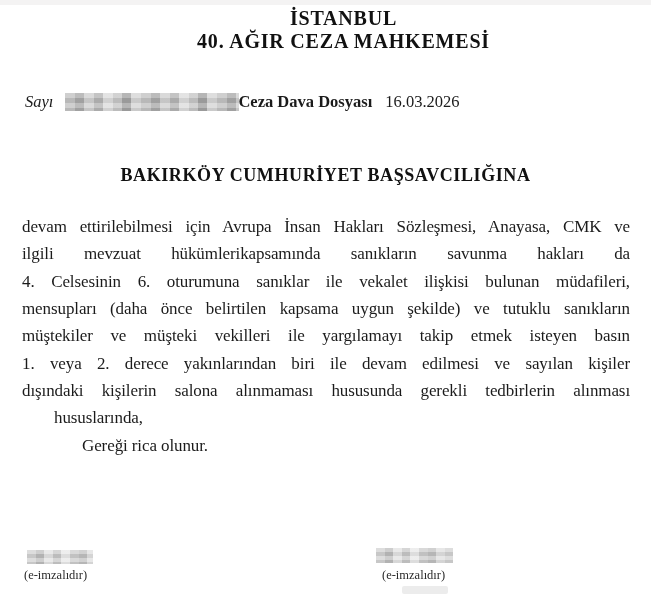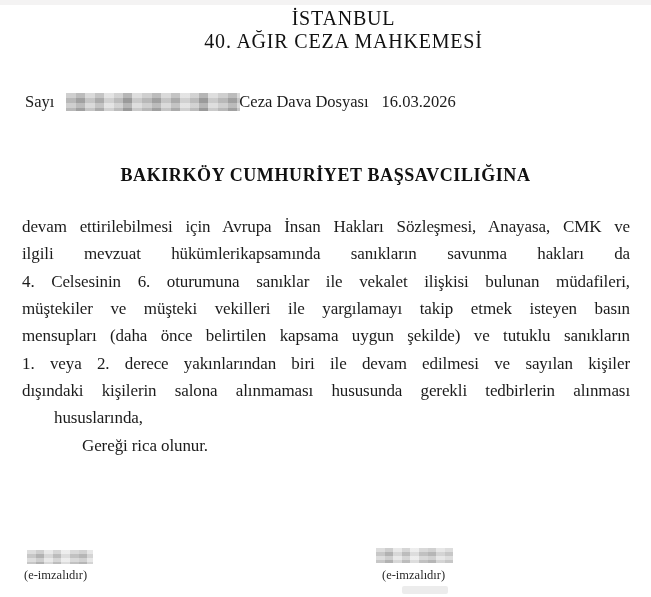--- a/index.html
+++ b/index.html
@@ -22,45 +22,45 @@
     width: 651px; height: 5px;
     background: #f4f3f3;
   }
   .doc-header {
     position: absolute;
     top: 7px; left: 0;
     width: 651px;
     padding-left: 36px;
     box-sizing: border-box;
     text-align: center;
-    font-weight: normal;
+    font-weight: bold;
     font-size: 20px;
     line-height: 23px;
     letter-spacing: 0.8px;
     color: #111;
   }
   .ref-line {
     position: absolute;
     top: 92px; left: 25px;
     display: flex;
     align-items: center;
     font-size: 16.5px;
     white-space: nowrap;
   }
-  .ref-label { display: inline-block; }
+  .ref-label { display: inline-block; font-style: italic; }
   .mosaic {
     display: inline-block;
     width: 174px;
     height: 18px;
     margin-left: 12px;
     background-image:
       repeating-linear-gradient(180deg, rgba(255,255,255,0.22) 0 5px, rgba(0,0,0,0.05) 5px 10px),
       repeating-linear-gradient(90deg, #c2c2c2 0 10px, #a9a9a9 10px 19px, #d0d0d0 19px 29px, #b4b4b4 29px 38px, #dcdcdc 38px 48px, #c6c6c6 48px 57px, #a2a2a2 57px 66px, #d5d5d5 66px 76px);
   }
-  .ref-casetype { margin-left: -1px; }
+  .ref-casetype { margin-left: -1px; font-weight: bold; }
   .ref-date { margin-left: 13px; }
   .recipient {
     position: absolute;
     top: 165px; left: 0;
     width: 651px;
     text-align: center;
     font-weight: bold;
     font-size: 18px;
     letter-spacing: 0.6px;
     color: #111;
@@ -128,22 +128,22 @@
     <span class="ref-casetype">Ceza Dava Dosyası</span>
     <span class="ref-date">16.03.2026</span>
   </div>
 
   <div class="recipient">BAKIRKÖY CUMHURİYET BAŞSAVCILIĞINA</div>
 
   <div class="body-text">
     <div class="line jline">devam ettirilebilmesi için Avrupa İnsan Hakları Sözleşmesi, Anayasa, CMK ve</div>
     <div class="line jline">ilgili mevzuat hükümlerikapsamında sanıkların savunma hakları da</div>
     <div class="line jline">4. Celsesinin 6. oturumuna sanıklar ile vekalet ilişkisi bulunan müdafileri,</div>
+    <div class="line jline">mensupları (daha önce belirtilen kapsama uygun şekilde) ve tutuklu sanıkların</div>
     <div class="line jline">müştekiler ve müşteki vekilleri ile yargılamayı takip etmek isteyen basın</div>
-    <div class="line jline">mensupları (daha önce belirtilen kapsama uygun şekilde) ve tutuklu sanıkların</div>
     <div class="line jline">1. veya 2. derece yakınlarından biri ile devam edilmesi ve sayılan kişiler</div>
     <div class="line jline">dışındaki kişilerin salona alınmaması hususunda gerekli tedbirlerin alınması</div>
     <div class="line plain">hususlarında,</div>
     <div class="line plain indent">Gereği rica olunur.</div>
   </div>
 
   <div class="sig-mosaic left"></div>
   <div class="sig-label left">(e-imzalıdır)</div>
 
   <div class="sig-mosaic right"></div>

